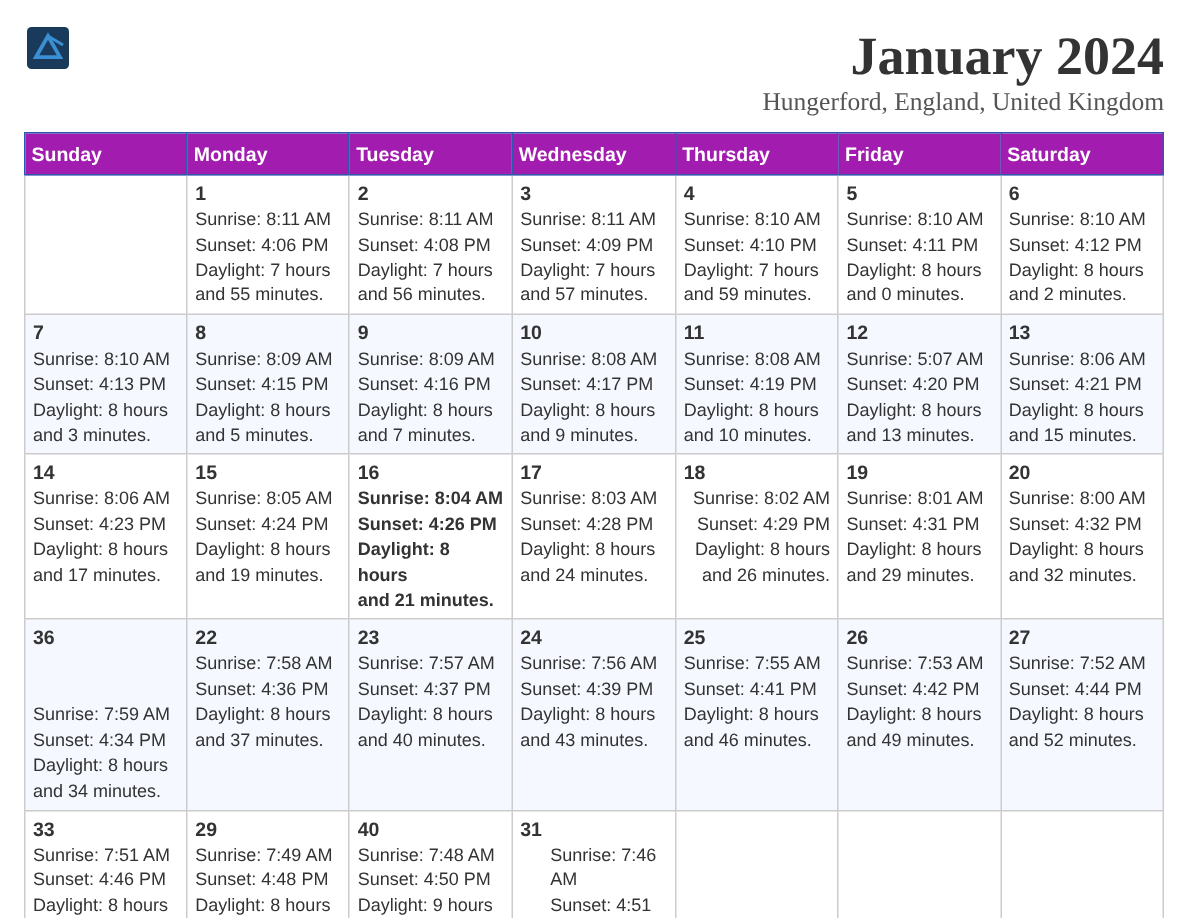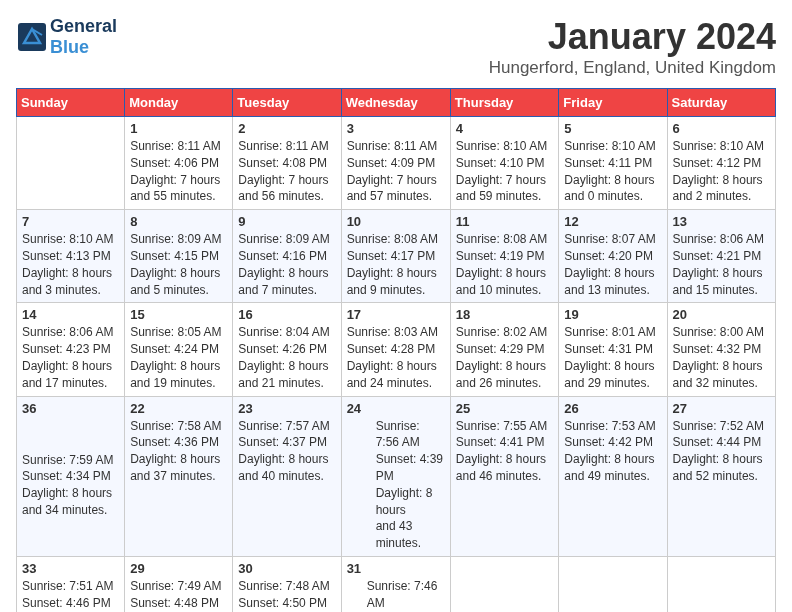--- a/index.html
+++ b/index.html
@@ -21,20 +21,21 @@
       flex-direction: column;
       align-items: flex-start;
     }
     .logo-row {
       display: flex;
       align-items: center;
       gap: 2px;
     }
     .title-area {
       text-align: right;
+      font-family: Liberation Serif, serif;
     }
     .calendar-title {
       font-size: 36px;
       font-weight: bold;
       color: #333;
     }
     .calendar-subtitle {
       font-size: 17px;
       color: #555;
     }
@@ -74,38 +75,34 @@
     .empty-cell {
       background: #f9f9f9;
     }
     tr:nth-child(even) td {
       background: #f5f8ff;
     }
     tr:nth-child(odd) td {
       background: #fff;
     }
     .calendar thead tr th {
-      background: #ef4444;
+      background: #a21caf;
     }
   </style>
 </head>
 <body>
 
 <div class="header-area">
   <div class="logo">
     <div class="logo-row">
       <svg width="32" height="32" viewBox="0 0 32 32">
         <rect x="2" y="2" width="28" height="28" rx="3" fill="#1a3a5c"></rect>
         <polygon points="8,22 16,8 24,22" fill="none" stroke="#3a8fd4" stroke-width="2.5"></polygon>
         <line x1="16" y1="8" x2="26" y2="14" stroke="#3a8fd4" stroke-width="2"></line>
       </svg>
-      <div>
-        <span style="font-size:18px;font-weight:bold;color:#1a3a5c;">General</span><br>
-        <span style="font-size:18px;font-weight:bold;color:#3a8fd4;">Blue</span>
-      </div>
     </div>
   </div>
   <div class="title-area">
     <div class="calendar-title">January 2024</div>
     <div class="calendar-subtitle">Hungerford, England, United Kingdom</div>
   </div>
 </div>
 
 <table class="calendar">
   <thead>
@@ -196,21 +193,21 @@
         </td>
         <td>
           <span class="day-number">11</span>
           <div class="cell-content" style="white-space: pre-line;">Sunrise: 8:08 AM
 Sunset: 4:19 PM
 Daylight: 8 hours
 and 10 minutes.</div>
         </td>
         <td>
           <span class="day-number">12</span>
-          <div class="cell-content" style="white-space: pre-line;">Sunrise: 8:07 AM
+          <div class="cell-content" style="white-space: pre-line;">Sunrise: 5:07 AM
 Sunset: 4:20 PM
 Daylight: 8 hours
 and 13 minutes.</div>
         </td>
         <td>
           <span class="day-number">13</span>
           <div class="cell-content" style="white-space: pre-line;">Sunrise: 8:06 AM
 Sunset: 4:21 PM
 Daylight: 8 hours
 and 15 minutes.</div>
@@ -226,35 +223,35 @@
         </td>
         <td>
           <span class="day-number">15</span>
           <div class="cell-content" style="white-space: pre-line;">Sunrise: 8:05 AM
 Sunset: 4:24 PM
 Daylight: 8 hours
 and 19 minutes.</div>
         </td>
         <td>
           <span class="day-number">16</span>
-          <div class="cell-content" style="white-space: pre-line;">Sunrise: 8:04 AM
+          <div class="cell-content" style="white-space: pre-line; font-weight: bold;">Sunrise: 8:04 AM
 Sunset: 4:26 PM
 Daylight: 8 hours
 and 21 minutes.</div>
         </td>
         <td>
           <span class="day-number">17</span>
           <div class="cell-content" style="white-space: pre-line;">Sunrise: 8:03 AM
 Sunset: 4:28 PM
 Daylight: 8 hours
 and 24 minutes.</div>
         </td>
         <td>
           <span class="day-number">18</span>
-          <div class="cell-content" style="white-space: pre-line;">Sunrise: 8:02 AM
+          <div class="cell-content" style="white-space: pre-line; text-align: right;">Sunrise: 8:02 AM
 Sunset: 4:29 PM
 Daylight: 8 hours
 and 26 minutes.</div>
         </td>
         <td>
           <span class="day-number">19</span>
           <div class="cell-content" style="white-space: pre-line;">Sunrise: 8:01 AM
 Sunset: 4:31 PM
 Daylight: 8 hours
 and 29 minutes.</div>
@@ -284,21 +281,21 @@
         </td>
         <td>
           <span class="day-number">23</span>
           <div class="cell-content" style="white-space: pre-line;">Sunrise: 7:57 AM
 Sunset: 4:37 PM
 Daylight: 8 hours
 and 40 minutes.</div>
         </td>
         <td>
           <span class="day-number">24</span>
-          <div class="cell-content" style="white-space: pre-line; margin-left: 29px;">Sunrise: 7:56 AM
+          <div class="cell-content" style="white-space: pre-line;">Sunrise: 7:56 AM
 Sunset: 4:39 PM
 Daylight: 8 hours
 and 43 minutes.</div>
         </td>
         <td>
           <span class="day-number">25</span>
           <div class="cell-content" style="white-space: pre-line;">Sunrise: 7:55 AM
 Sunset: 4:41 PM
 Daylight: 8 hours
 and 46 minutes.</div>
@@ -327,21 +324,21 @@
 and 55 minutes.</div>
         </td>
         <td>
           <span class="day-number">29</span>
           <div class="cell-content" style="white-space: pre-line;">Sunrise: 7:49 AM
 Sunset: 4:48 PM
 Daylight: 8 hours
 and 58 minutes.</div>
         </td>
         <td>
-          <span class="day-number">30</span>
+          <span class="day-number">40</span>
           <div class="cell-content" style="white-space: pre-line;">Sunrise: 7:48 AM
 Sunset: 4:50 PM
 Daylight: 9 hours
 and 1 minute.</div>
         </td>
         <td>
           <span class="day-number">31</span>
           <div class="cell-content" style="white-space: pre-line; margin-left: 20px;">Sunrise: 7:46 AM
 Sunset: 4:51 PM
 Daylight: 9 hours

